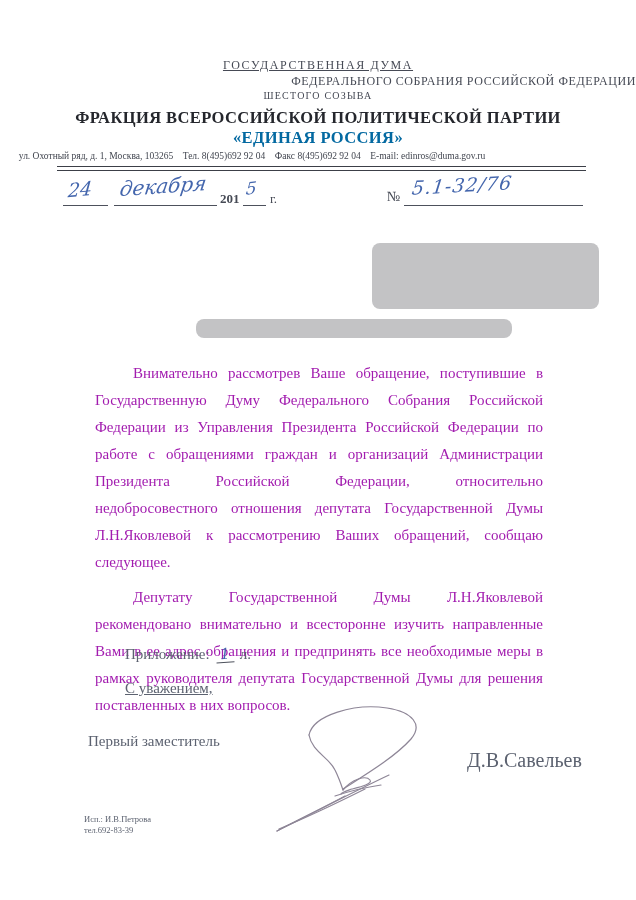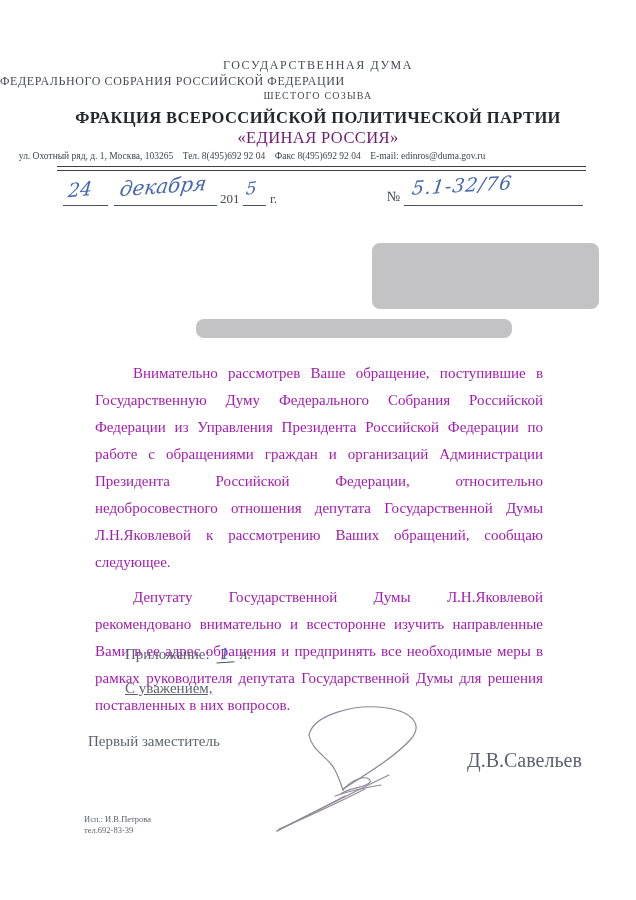--- a/index.html
+++ b/index.html
@@ -4,47 +4,47 @@
 <style>
   html,body{margin:0;padding:0;background:#ffffff;}
   .page{
     position:relative;width:636px;height:900px;background:#ffffff;
     margin:0 auto;overflow:hidden;
     font-family:"Liberation Serif","DejaVu Serif",serif;
   }
   .abs{position:absolute;}
   
   .org1{top:58px;left:0;width:636px;text-align:center;font-size:12px;
-        letter-spacing:1.6px;color:#464a55;}
-  .org2{top:74px;left:0;width:636px;text-align:left;font-size:12px;
+        letter-spacing:1.6px;color:#464a55;text-decoration:underline;}
+  .org2{top:74px;left:0;width:636px;text-align:right;font-size:12px;
         letter-spacing:.6px;color:#464a55;}
   .org3{top:90px;left:0;width:636px;text-align:center;font-size:10px;
         letter-spacing:1.2px;color:#464a55;}
   .fac1{top:108px;left:0;width:636px;text-align:center;font-size:16.5px;
         font-weight:bold;letter-spacing:.4px;color:#24262c;}
   .fac2{top:128px;left:0;width:636px;text-align:center;font-size:16.5px;
-        font-weight:normal;letter-spacing:.4px;color:#701a75;}
+        font-weight:bold;letter-spacing:.4px;color:#0369a1;}
   .contact{top:151px;left:0;width:504px;text-align:center;font-size:9.5px;
         color:#41454f;white-space:pre;}
   .rule{left:57px;top:166px;width:529px;height:3px;
         border-top:1.6px solid #3c3f47;border-bottom:1px solid #3c3f47;}
   
   .hw{color:#4466ad;font-style:italic;
       font-family:"DejaVu Serif","Liberation Serif",serif;}
   .hw-day{left:68px;top:178px;font-size:19px;transform:rotate(-5deg) skewX(-10deg);}
   .hw-month{left:120px;top:174px;font-size:20px;transform:rotate(-4deg) skewX(-12deg);}
   .hw-year{left:246px;top:178px;font-size:17px;transform:rotate(-6deg) skewX(-10deg);}
   .hw-num{left:412px;top:174px;font-size:19px;letter-spacing:1px;
           transform:rotate(-3deg) skewX(-10deg);}
   .u{border-bottom:1.1px solid #4d515c;height:0;}
   .u-day{left:63px;top:205px;width:45px;}
   .u-month{left:114px;top:205px;width:103px;}
   .u-year{left:243px;top:205px;width:23px;}
   .u-num{left:404px;top:205px;width:179px;}
-  .printed-year{left:220px;top:191px;font-size:13px;color:#464a55;}
+  .printed-year{left:220px;top:191px;font-size:13px;color:#464a55;font-weight:bold;}
   .year-suffix{left:270px;top:191px;font-size:13px;color:#464a55;}
   .num-label{left:387px;top:189px;font-size:14px;color:#464a55;}
   
   .redact{background:#c3c3c5;}
   .redact-big{left:372px;top:243px;width:227px;height:66px;border-radius:8px;}
   .redact-bar{left:196px;top:319px;width:316px;height:19px;border-radius:8px;}
   
   .bodytext{left:87px;top:352px;width:464px;}
   .bodytext p{margin:8px;text-indent:38px;text-align:justify;
         font-size:15px;line-height:27px;color:#a21caf;}

